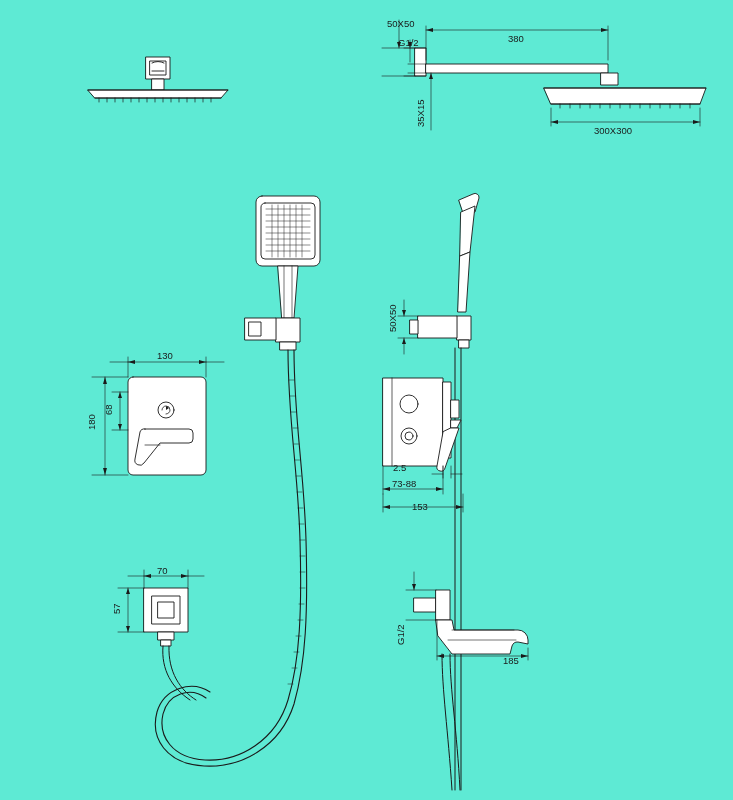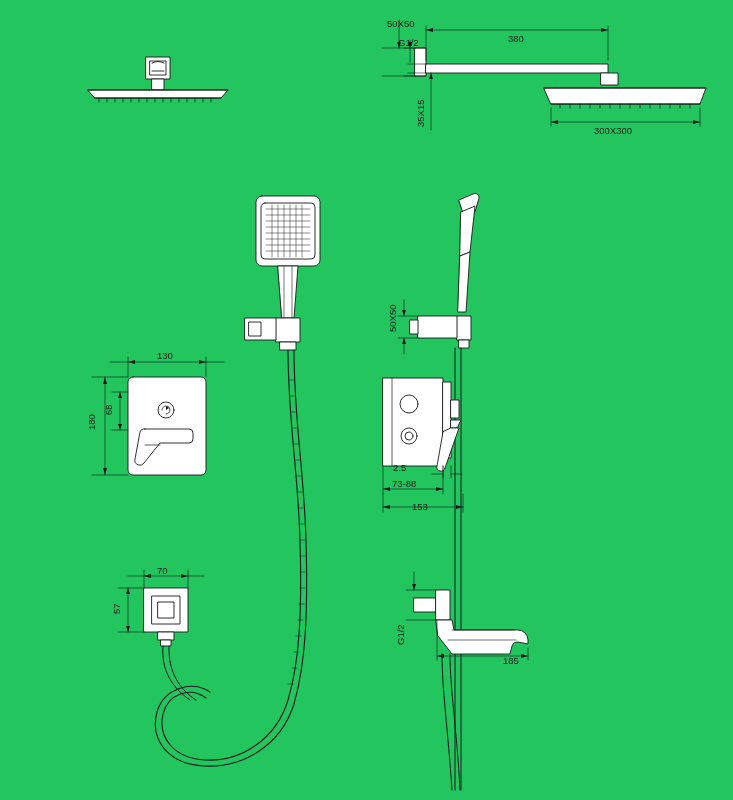--- a/index.html
+++ b/index.html
@@ -7,21 +7,21 @@
     padding: 0;
     background: #ffffff;
   }
   body {
     font-family: "Liberation Sans", sans-serif;
   }
   #sheet {
     position: relative;
     width: 733px;
     height: 800px;
-    background: #22c55e;
+    background: #5eead4;
     overflow: hidden;
   }
   #sheet svg {
     position: absolute;
     left: 0;
     top: 0;
   }
   .dimtext {
     font-family: "Liberation Sans", sans-serif;
     font-size: 9.5px;

